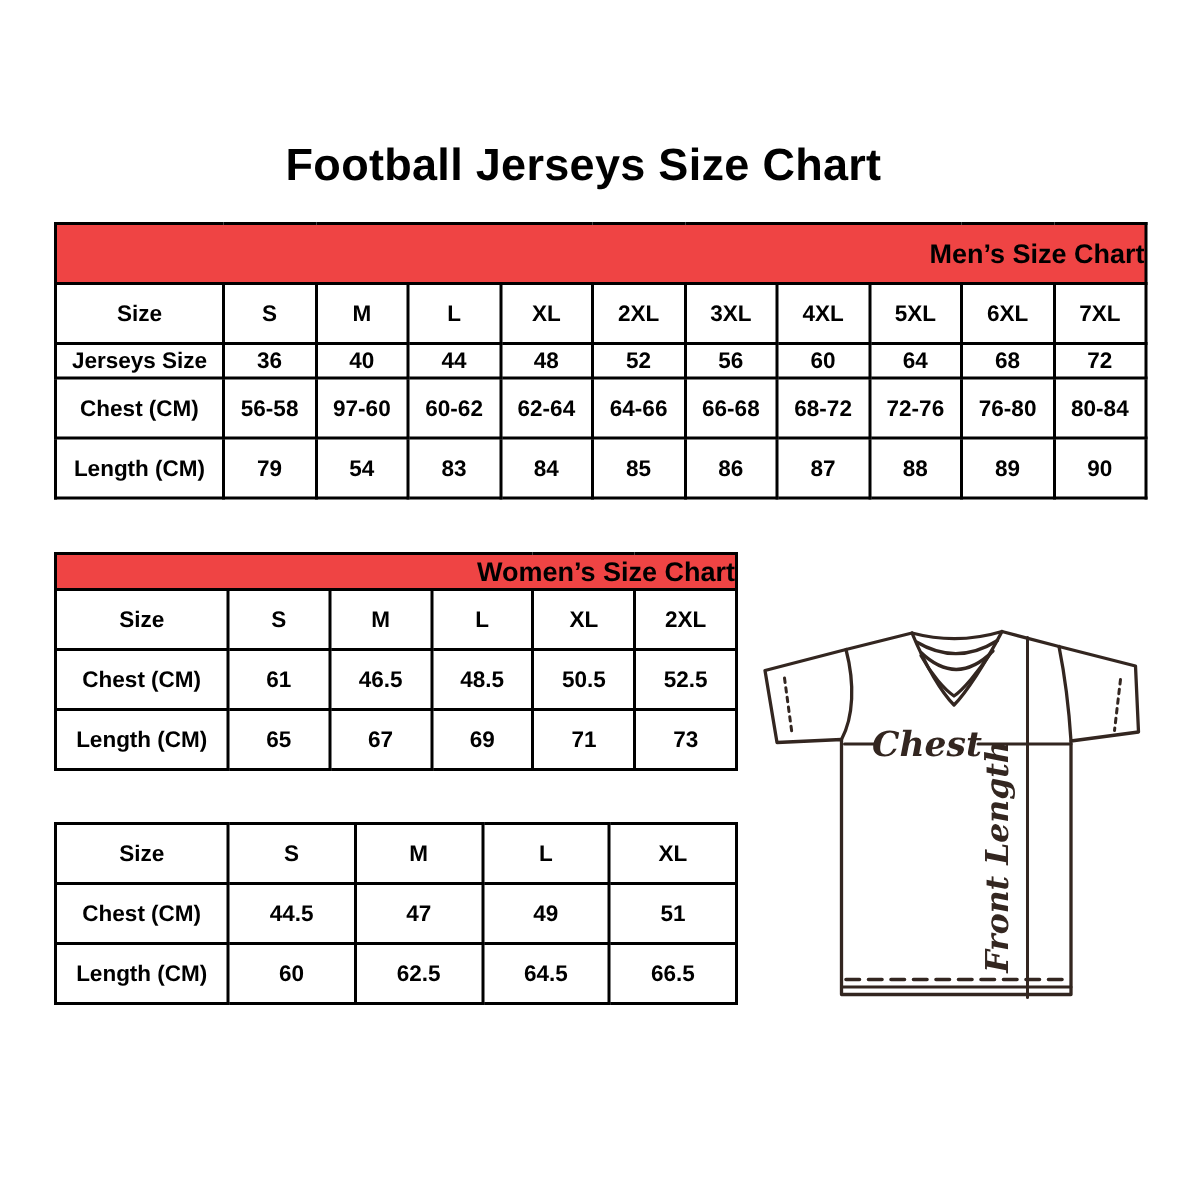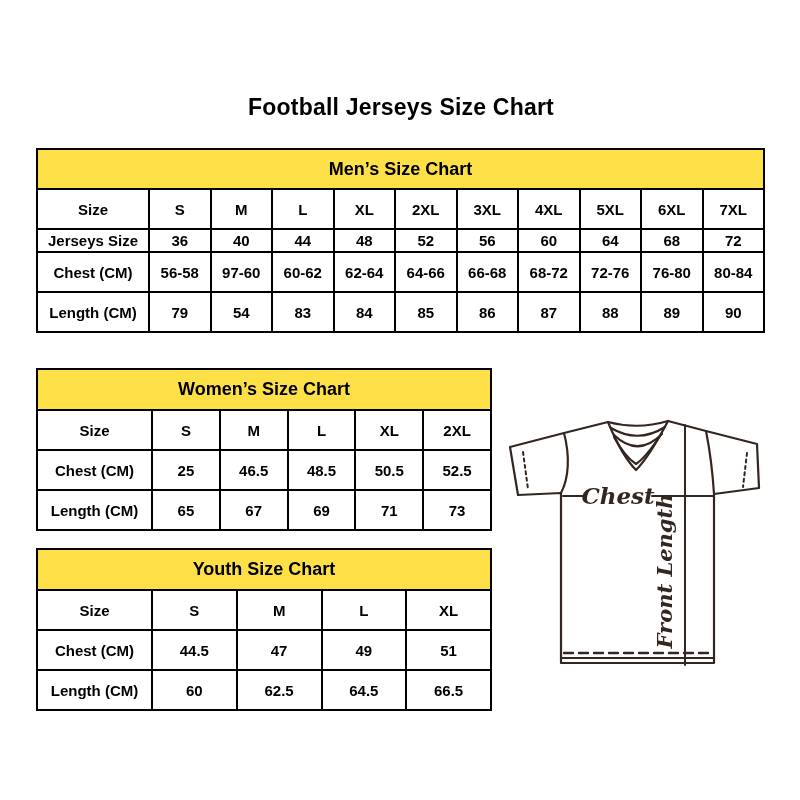--- a/index.html
+++ b/index.html
@@ -2,33 +2,33 @@
 <html><head>
 <meta charset="utf-8">
 <style>
   html,body{margin:0;padding:0;}
   body{
     width:800px;height:800px;position:relative;background:#ffffff;
     font-family:"Liberation Sans",sans-serif;color:#000;
     overflow:hidden;
   }
   .page-title{
-    position:absolute;left:12px;top:94px;width:778px;
-    text-align:center;font-size:23px;font-weight:bold;letter-spacing:.2px;
+    position:absolute;left:0;top:94px;width:778px;
+    text-align:center;font-size:30px;font-weight:bold;letter-spacing:.2px;
   }
   .size-table{position:absolute;}
   .size-table table{
     border-collapse:collapse;table-layout:fixed;width:100%;
   }
   .size-table td{
     border:2px solid #000;text-align:center;vertical-align:middle;
     font-weight:bold;font-size:15px;padding:0;overflow:hidden;
   }
   .size-table tr.sec td{
-    background:#fde047;font-size:18px;
+    background:#ef4444;font-size:18px;text-align:right;
   }
   #tbl-men  {left:36px;top:148px;width:729px;}
   #tbl-women{left:36px;top:368px;width:456px;}
   #tbl-youth{left:36px;top:548px;width:456px;}
   .jersey-wrap{position:absolute;left:500px;top:408px;width:272px;height:262px;text-decoration:underline;}
   .jersey-wrap svg{display:block;width:272px;height:262px;}
   .jersey-wrap text{
     font-family:"DejaVu Serif",serif;font-style:italic;font-weight:bold;
   }
 </style>
@@ -115,34 +115,34 @@
     <table>
       <colgroup>
         <col style="width: 115px;">
         <col>
         <col>
         <col>
         <col>
         <col>
       </colgroup>
       <tbody>
-        <tr class="sec" style="height: 41px; margin-top: 31px;">
+        <tr class="sec" style="height: 24px; margin-top: 31px;">
           <td colspan="6">Women’s Size Chart</td>
         </tr>
         <tr style="height: 40px;">
           <td>Size</td>
           <td>S</td>
           <td>M</td>
           <td>L</td>
           <td>XL</td>
           <td>2XL</td>
         </tr>
         <tr style="height: 40px;">
           <td>Chest (CM)</td>
-          <td>25</td>
+          <td>61</td>
           <td>46.5</td>
           <td>48.5</td>
           <td>50.5</td>
           <td>52.5</td>
         </tr>
         <tr style="height: 40px;">
           <td>Length (CM)</td>
           <td>65</td>
           <td>67</td>
           <td>69</td>
@@ -155,23 +155,20 @@
 <div id="tbl-youth" class="size-table">
     <table>
       <colgroup>
         <col style="width: 115px;">
         <col>
         <col>
         <col>
         <col>
       </colgroup>
       <tbody>
-        <tr class="sec" style="height: 41px;">
-          <td colspan="5">Youth Size Chart</td>
-        </tr>
         <tr style="height: 40px;">
           <td>Size</td>
           <td>S</td>
           <td>M</td>
           <td>L</td>
           <td>XL</td>
         </tr>
         <tr style="height: 40px;">
           <td>Chest (CM)</td>
           <td>44.5</td>

